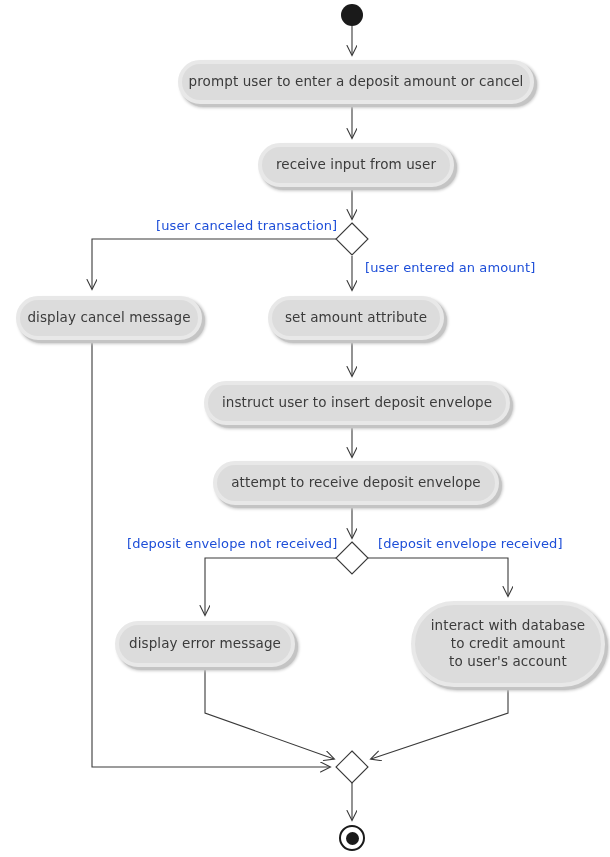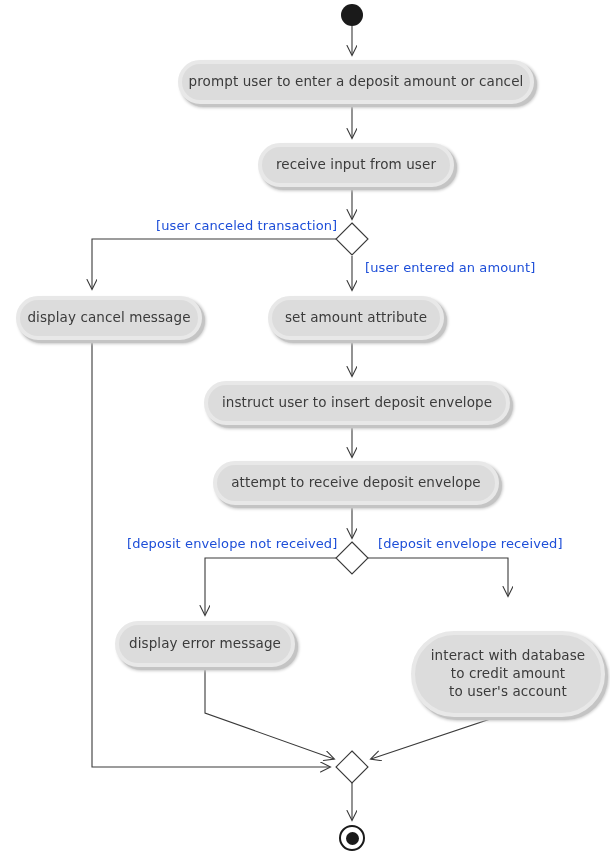--- a/index.html
+++ b/index.html
@@ -143,21 +143,21 @@
   </div>
 
   <div class="action-node" style="left:204px; top:381px; width:306px; height:44px;">
     <span class="label-text">instruct user to insert deposit envelope</span>
   </div>
 
   <div class="action-node" style="left:115px; top:621px; width:180px; height:46px;">
     <span class="label-text">display error message</span>
   </div>
 
-  <div class="action-node" style="left:411px; top:631px; width:194px; height:86px; border-radius:44px;">
+  <div class="action-node" style="left:411px; top:601px; width:194px; height:86px; border-radius:44px;">
     <span class="label-text">interact with database
 to credit amount
 to user's account</span>
   </div>
 
   <div class="guard-label" style="left:156px; top:219px;">
     <span>[user canceled transaction]</span>
   </div>
 
   <div class="guard-label" style="left:127px; top:537px;">

